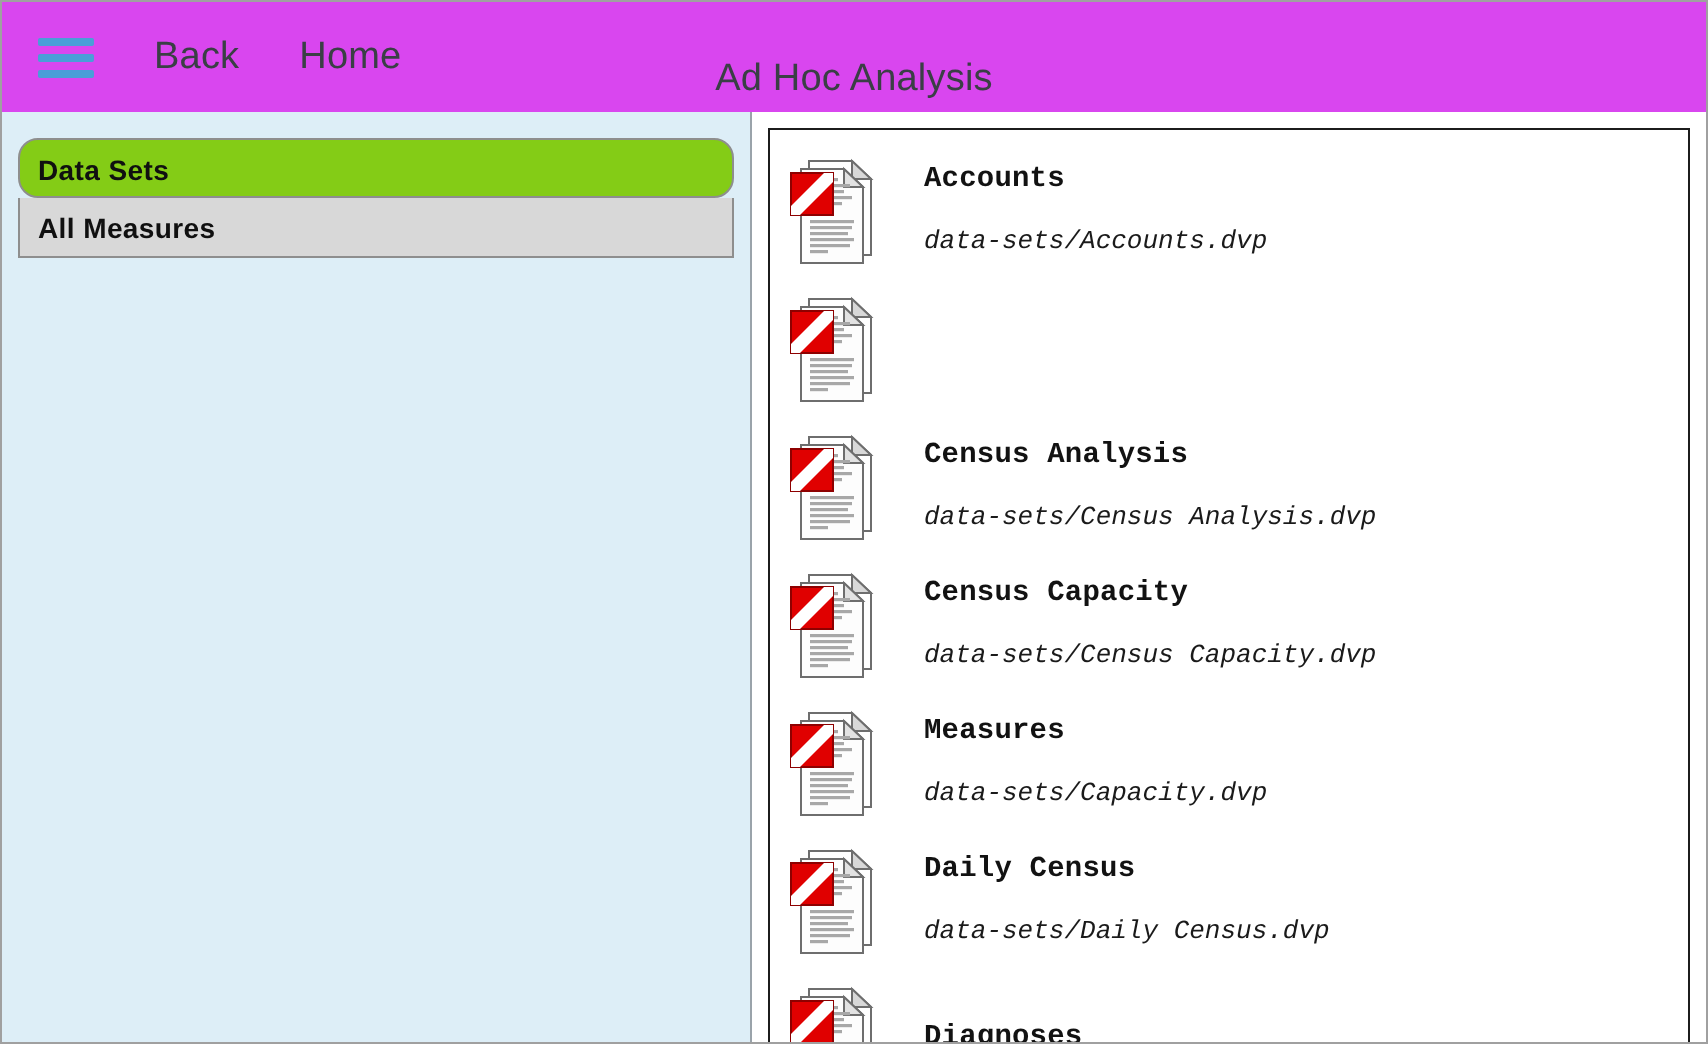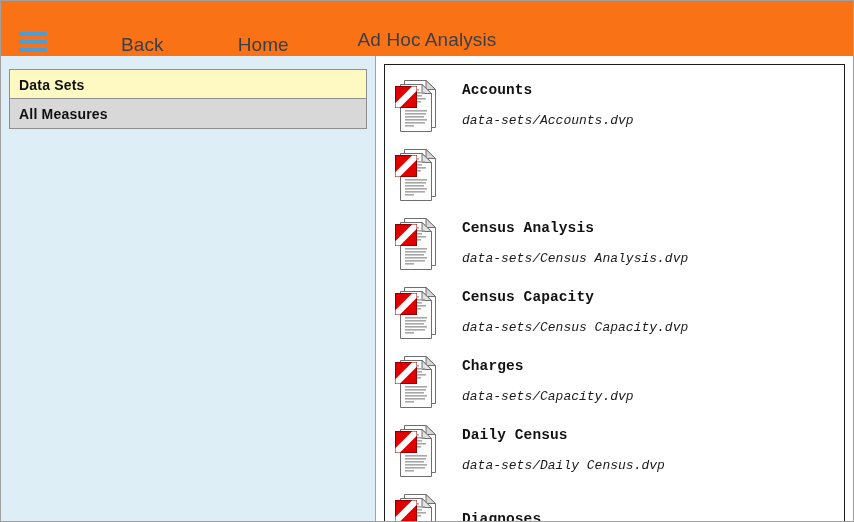--- a/index.html
+++ b/index.html
@@ -23,25 +23,24 @@
     box-sizing: border-box;
     border: 1px solid #a0a0a0;
     background: #ffffff;
     overflow: hidden;
   }
 
   
   #header {
     position: relative;
     height: 55px;
-    background: #f97316;
-    display: flex;
-    align-items: flex-end;
-    box-sizing: border-box;
-    gap: 44px;
+    background: #d946ef;
+    display: flex;
+    align-items: center;
+    box-sizing: border-box;
   }
   #hamburger-button {
     width: 34px;
     height: 28px;
     margin-left: 18px;
     display: flex;
     flex-direction: column;
     justify-content: center;
     gap: 4px;
     cursor: pointer;
@@ -96,21 +95,22 @@
     box-sizing: border-box;
     border: 1px solid #8e8e8e;
     padding-left: 9px;
     font-size: 14px;
     font-weight: bold;
     color: #101010;
     cursor: pointer;
     letter-spacing: .2px;
   }
   .sidebar-tab.active {
-    background: #fef9c3;
+    background: #84cc16;
+    border-radius: 10px;
   }
   .sidebar-tab.inactive {
     background: #d8d8d8;
     border-top: none;
   }
 
   
   #file-panel {
     flex: 1 1 auto;
     background: #ffffff;
@@ -320,21 +320,21 @@
                 <rect x="11" y="35" width="21" height="1.6" fill="#a8a8a8"></rect>
                 <rect x="11" y="38" width="19" height="1.6" fill="#a8a8a8"></rect>
                 <rect x="11" y="41" width="22" height="1.6" fill="#a8a8a8"></rect>
                 <rect x="11" y="44" width="20" height="1.6" fill="#a8a8a8"></rect>
                 <rect x="11" y="47" width="9" height="1.6" fill="#a8a8a8"></rect>
                 <rect x="1.5" y="8.5" width="21" height="21" fill="#e00000" stroke="#8e0000" stroke-width="1"></rect>
                 <path d="M1.5 25 L18 8.5 L22.5 8.5 L22.5 13 L6 29.5 L1.5 29.5 Z" fill="#ffffff"></path>
               </svg>
             </div>
             <div class="file-texts">
-              <div class="file-name">Charges</div>
+              <div class="file-name">Measures</div>
               <div class="file-path">data-sets/Capacity.dvp</div>
             </div>
           </div>
           <div class="file-row">
             <div class="doc-icon">
               <svg width="46" height="56" viewBox="0 0 46 56">
                 <path d="M10.5 2.5 H32 L41.5 11.5 V49.5 H10.5 Z" fill="#ffffff" stroke="#6e6e6e" stroke-width="1"></path>
                 <path d="M32 2.5 V11.5 H41.5 Z" fill="#d8d8d8" stroke="#6e6e6e" stroke-width="1"></path>
                 <path d="M6.5 6.5 H28 L37.5 15.5 V53.5 H6.5 Z" fill="#fdfdfd" stroke="#6e6e6e" stroke-width="1"></path>
                 <path d="M28 6.5 V15.5 H37.5 Z" fill="#e2e2e2" stroke="#6e6e6e" stroke-width="1"></path>

